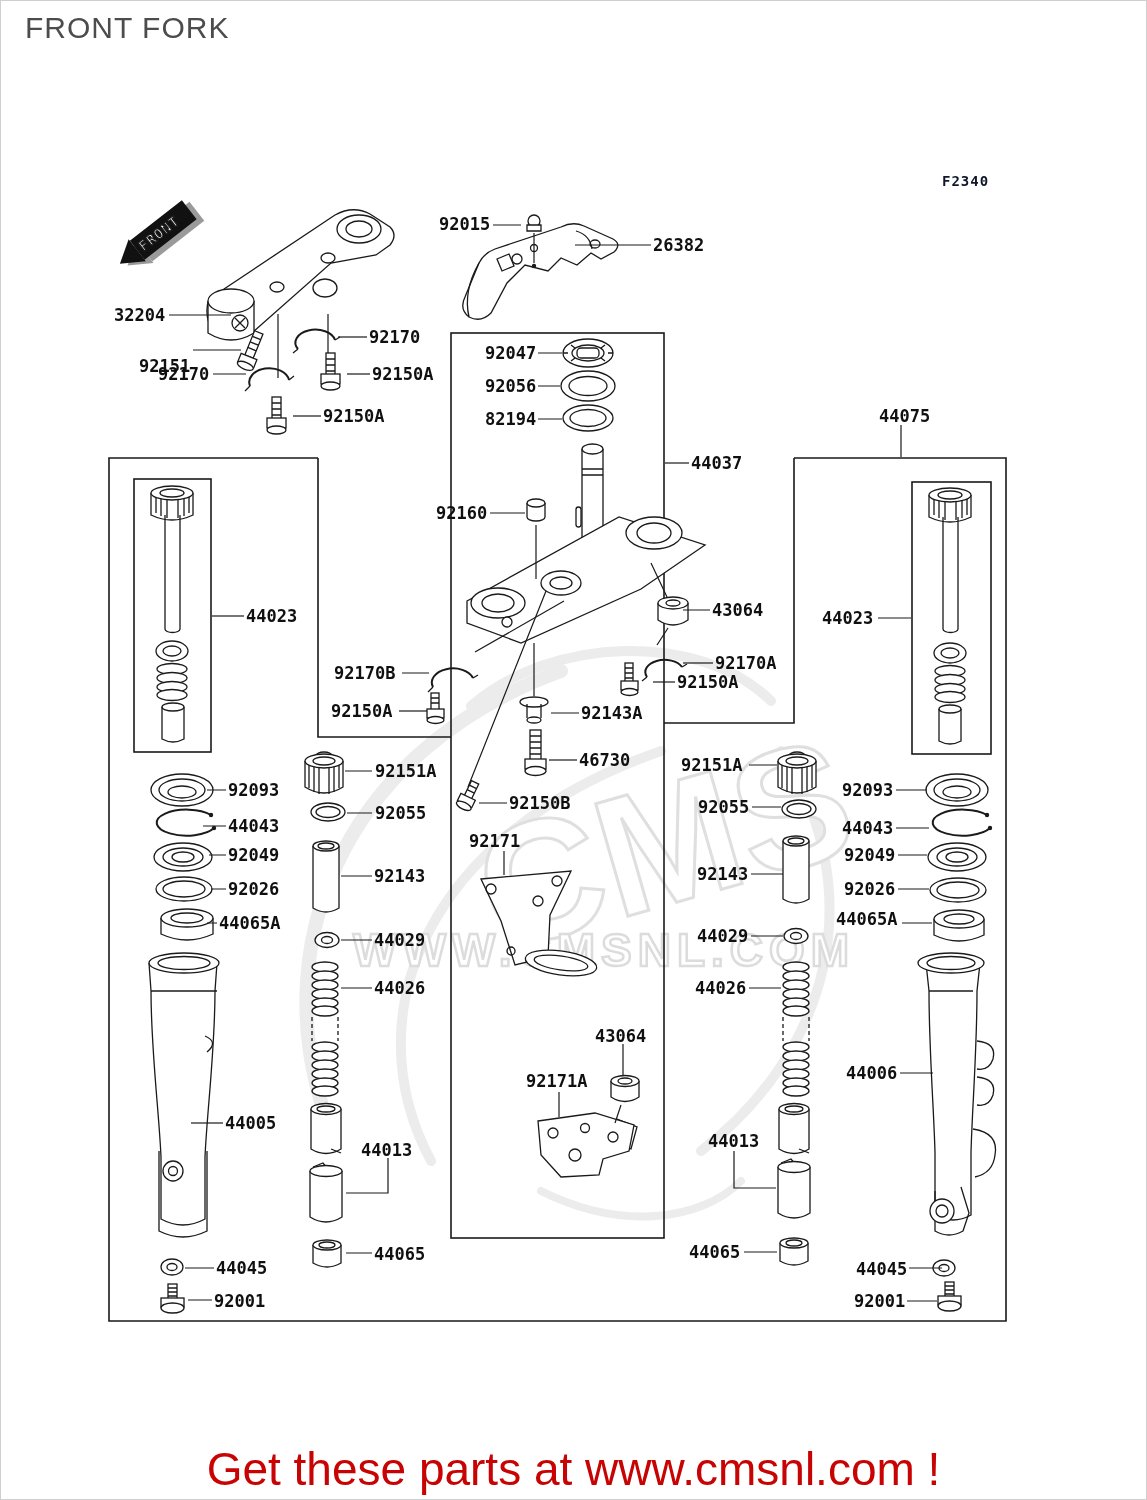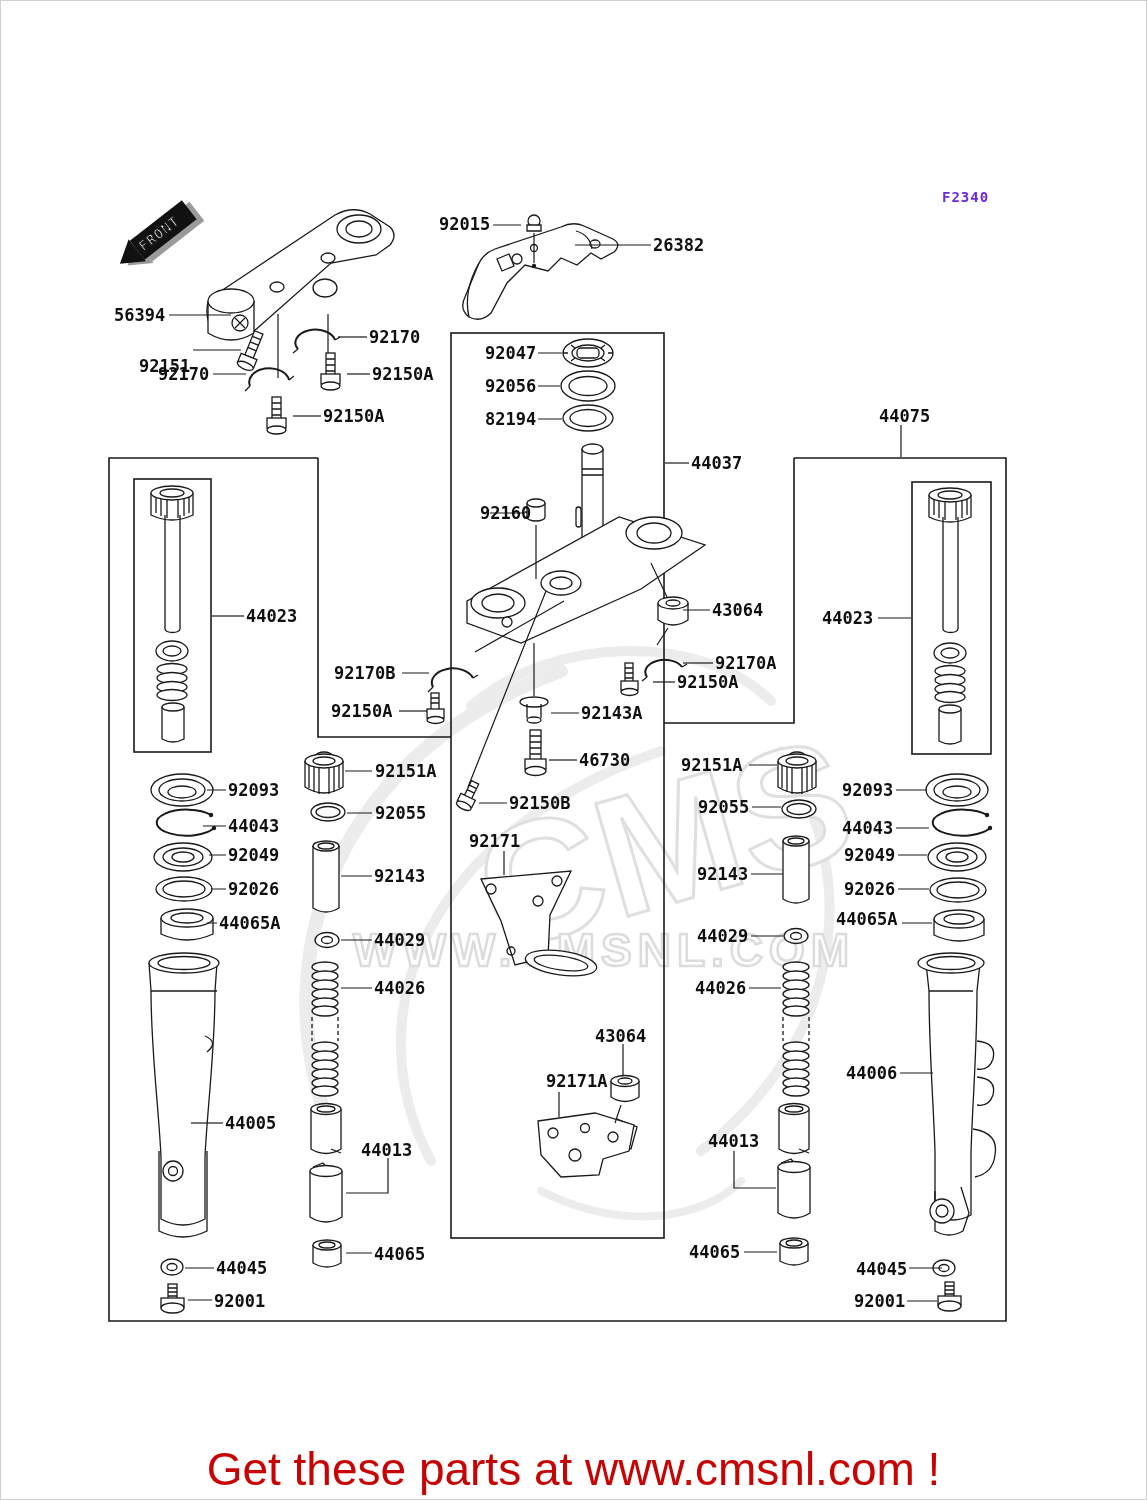--- a/index.html
+++ b/index.html
@@ -2,22 +2,22 @@
 <html><head>
 <meta charset="utf-8">
 <style>
   html,body{margin:0;padding:0;background:#fff;}
   .page{position:relative;width:1147px;height:1500px;background:#ffffff;
         border:1px solid #cfcfcf;box-sizing:border-box;overflow:hidden;
         font-family:"Liberation Sans",sans-serif;}
   .layer{position:absolute;left:0;top:0;}
   #page-title{position:absolute;left:24px;top:10px;font-size:30px;color:#4c4c4c;
         letter-spacing:1px;font-family:"Liberation Sans",sans-serif;}
-  #figure-code{position:absolute;left:941px;top:172px;color:#6d28d9;
-        font:bold 14px "DejaVu Sans Mono",monospace;letter-spacing:1px;margin-top:16px;}
+  #figure-code{position:absolute;left:941px;top:172px;color:#0f172a;
+        font:bold 14px "DejaVu Sans Mono",monospace;letter-spacing:1px;}
   .part-label{position:absolute;font:bold 17px "DejaVu Sans Mono",monospace;
         color:#101010;white-space:nowrap;line-height:17px;}
   #promo-banner{position:absolute;left:0;right:0;top:1441px;text-align:center;
         font-size:46px;color:#c80303;font-family:"Liberation Sans",sans-serif;}
   svg text.wm-big{font:bold 170px "Liberation Sans",sans-serif;fill:#ffffff;
         stroke:#dfdfdf;stroke-width:3px;}
   svg text.wm-url{font:bold 46px "Liberation Sans",sans-serif;fill:#ffffff;
         stroke:#dcdcdc;stroke-width:2.5px;letter-spacing:6px;}
   svg text.arrow-txt{font:bold 14px "DejaVu Sans Mono",monospace;fill:#ffffff;
         letter-spacing:1px;}
@@ -485,36 +485,37 @@
       <path d="M622,1043 V1074 M620,1104 L614,1122"></path>
       <path d="M558,1091 V1116"></path>
       <path d="M733,1150 V1187 H775"></path>
       <path d="M899,1072 H932"></path>
       <path d="M345,1252 H371 M743,1251 H776"></path>
       <path d="M184,1267 H213 M187,1299 H211"></path>
       <path d="M908,1267 H941 M906,1300 H936"></path>
     </g>
   </svg>
 
+  <div id="page-title">FRONT FORK</div>
   <div id="figure-code">F2340</div>
   <div id="labels">
       <div class="part-label" style="left: 438px; top: 215px;">92015</div>
       <div class="part-label" style="left: 652px; top: 236px;">26382</div>
-      <div class="part-label" style="left: 113px; top: 306px;">56394</div>
+      <div class="part-label" style="left: 113px; top: 306px;">32204</div>
       <div class="part-label" style="left: 138px; top: 357px;">92151</div>
       <div class="part-label" style="left: 157px; top: 365px;">92170</div>
       <div class="part-label" style="left: 368px; top: 328px;">92170</div>
       <div class="part-label" style="left: 371px; top: 365px;">92150A</div>
       <div class="part-label" style="left: 322px; top: 407px;">92150A</div>
       <div class="part-label" style="left: 484px; top: 344px;">92047</div>
       <div class="part-label" style="left: 484px; top: 377px;">92056</div>
       <div class="part-label" style="left: 484px; top: 410px;">82194</div>
       <div class="part-label" style="left: 690px; top: 454px;">44037</div>
       <div class="part-label" style="left: 878px; top: 407px;">44075</div>
-      <div class="part-label" style="left: 435px; top: 504px; margin-left: 44px;">92160</div>
+      <div class="part-label" style="left: 435px; top: 504px;">92160</div>
       <div class="part-label" style="left: 245px; top: 607px;">44023</div>
       <div class="part-label" style="left: 821px; top: 609px;">44023</div>
       <div class="part-label" style="left: 711px; top: 601px;">43064</div>
       <div class="part-label" style="left: 714px; top: 654px;">92170A</div>
       <div class="part-label" style="left: 676px; top: 673px;">92150A</div>
       <div class="part-label" style="left: 333px; top: 664px;">92170B</div>
       <div class="part-label" style="left: 330px; top: 702px;">92150A</div>
       <div class="part-label" style="left: 580px; top: 704px;">92143A</div>
       <div class="part-label" style="left: 578px; top: 751px;">46730</div>
       <div class="part-label" style="left: 374px; top: 762px;">92151A</div>
@@ -535,21 +536,21 @@
       <div class="part-label" style="left: 841px; top: 781px;">92093</div>
       <div class="part-label" style="left: 841px; top: 819px;">44043</div>
       <div class="part-label" style="left: 843px; top: 846px;">92049</div>
       <div class="part-label" style="left: 843px; top: 880px;">92026</div>
       <div class="part-label" style="left: 835px; top: 910px;">44065A</div>
       <div class="part-label" style="left: 508px; top: 794px;">92150B</div>
       <div class="part-label" style="left: 468px; top: 832px;">92171</div>
       <div class="part-label" style="left: 224px; top: 1114px;">44005</div>
       <div class="part-label" style="left: 360px; top: 1141px;">44013</div>
       <div class="part-label" style="left: 594px; top: 1027px;">43064</div>
-      <div class="part-label" style="left: 525px; top: 1072px; margin-left: 20px;">92171A</div>
+      <div class="part-label" style="left: 525px; top: 1072px;">92171A</div>
       <div class="part-label" style="left: 707px; top: 1132px;">44013</div>
       <div class="part-label" style="left: 845px; top: 1064px;">44006</div>
       <div class="part-label" style="left: 373px; top: 1245px;">44065</div>
       <div class="part-label" style="left: 688px; top: 1243px;">44065</div>
       <div class="part-label" style="left: 215px; top: 1259px;">44045</div>
       <div class="part-label" style="left: 213px; top: 1292px;">92001</div>
       <div class="part-label" style="left: 855px; top: 1260px;">44045</div>
       <div class="part-label" style="left: 853px; top: 1292px;">92001</div>
     </div>
   <div id="promo-banner">Get these parts at www.cmsnl.com !</div>

